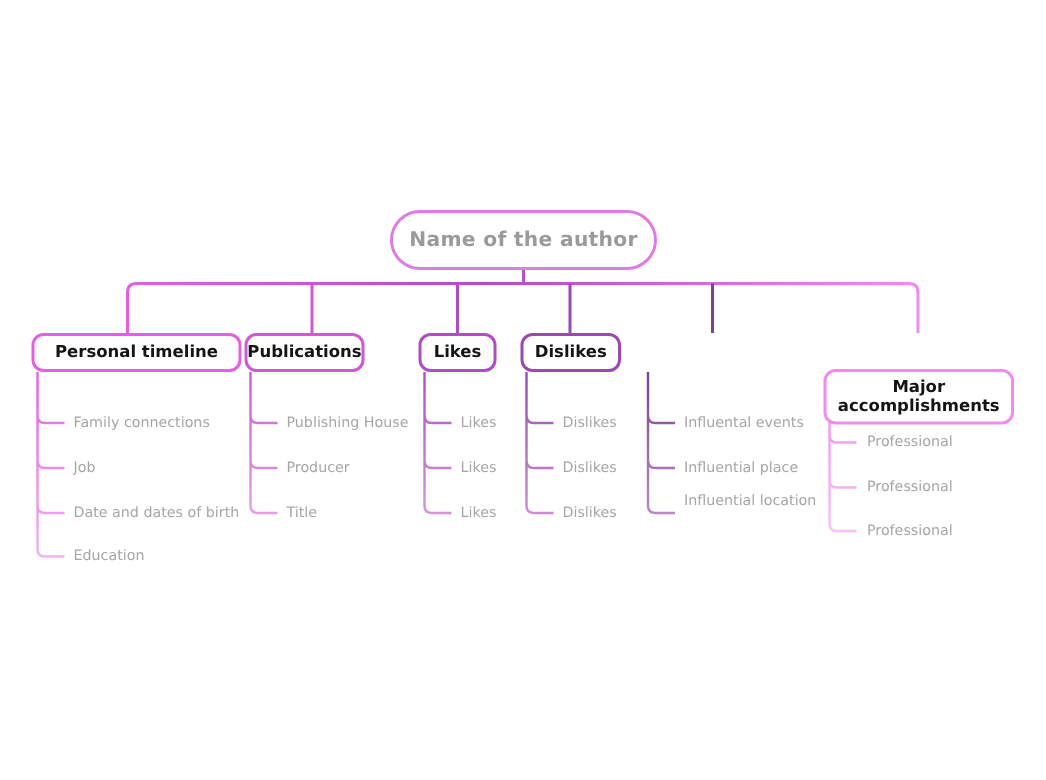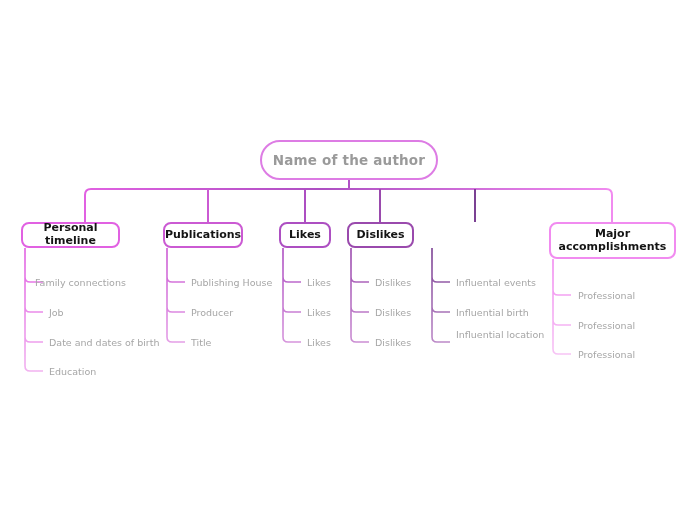--- a/index.html
+++ b/index.html
@@ -24,21 +24,21 @@
     border-radius:20px;
     font-size:13.5px;font-weight:bold;color:#9a9a9a;
     letter-spacing:.2px;
   }
   .branch-node{
     border-radius:8px;
     font-size:11px;font-weight:bold;color:#141414;
     line-height:1.15;
     padding:0 4px;
   }
-  .b1{left:21px; top:222px;width:99px;height:26px;}
+  .b1{left:21px; top:222px;width:140px;height:26px;}
   .b2{left:163px;top:222px;width:80px; height:26px;}
   .b3{left:279px;top:222px;width:52px; height:26px;}
   .b4{left:347px;top:222px;width:67px; height:26px;}
   .b5{left:428px;top:222px;width:94px; height:26px;}
   .b6{left:549px;top:222px;width:127px;height:37px;}
   .child{
     position:absolute;
     transform:translateY(-50%);
     font-size:9.5px;color:#a6a6a6;
     white-space:nowrap;
@@ -113,42 +113,42 @@
   </div>
   <div class="node branch-node b2" style="border-color: rgb(203, 90, 211);">
     <span>Publications</span>
   </div>
   <div class="node branch-node b3" style="border-color: rgb(173, 79, 194);">
     <span>Likes</span>
   </div>
   <div class="node branch-node b4" style="border-color: rgb(154, 74, 173);">
     <span>Dislikes</span>
   </div>
-  <div class="node branch-node b6" style="border-color: rgb(241, 139, 240);">
+  <div class="node branch-node b6" style="border-color: rgb(241, 139, 240); margin-top: 24px;">
     <span>Major accomplishments</span>
   </div>
 
-  <span class="child" style="left:35px;top:282px">Family connections</span>
+  <span class="child" style="left:49px;top:282px">Family connections</span>
   <span class="child" style="left:49px;top:312px">Job</span>
   <span class="child" style="left:49px;top:342px">Date and dates of birth</span>
   <span class="child" style="left:49px;top:371px">Education</span>
 
   <span class="child" style="left:191px;top:282px">Publishing House</span>
   <span class="child" style="left:191px;top:312px">Producer</span>
   <span class="child" style="left:191px;top:342px">Title</span>
 
   <span class="child" style="left:307px;top:282px">Likes</span>
   <span class="child" style="left:307px;top:312px">Likes</span>
   <span class="child" style="left:307px;top:342px">Likes</span>
 
   <span class="child" style="left:375px;top:282px">Dislikes</span>
   <span class="child" style="left:375px;top:312px">Dislikes</span>
   <span class="child" style="left:375px;top:342px">Dislikes</span>
 
   <span class="child" style="left:456px;top:282px">Influental events</span>
-  <span class="child" style="left:456px;top:312px">Influential birth</span>
+  <span class="child" style="left:456px;top:312px">Influential place</span>
   <span class="child" style="left:456px;top:334px">Influential location</span>
 
   <span class="child" style="left:578px;top:295px">Professional</span>
   <span class="child" style="left:578px;top:325px">Professional</span>
   <span class="child" style="left:578px;top:354px">Professional</span>
 
 </div>
 
 </body></html>

